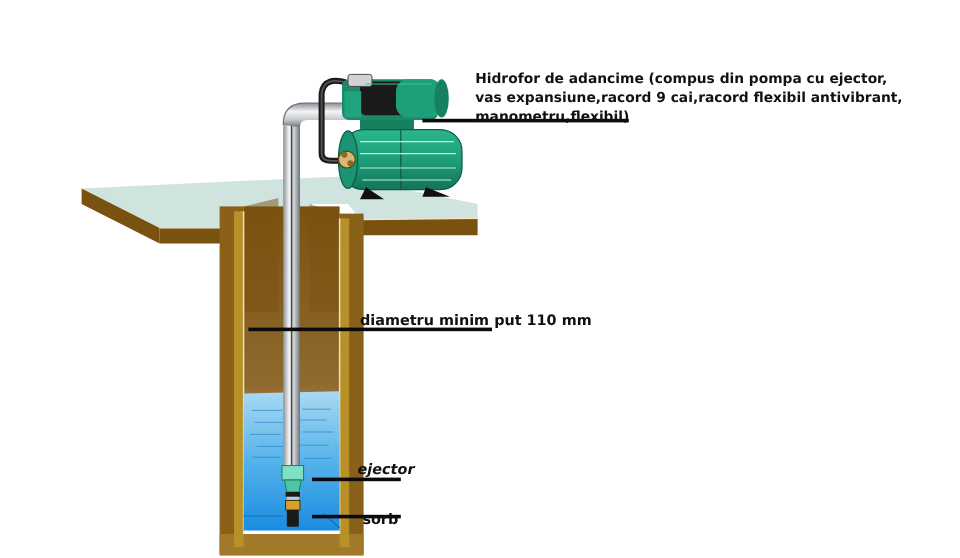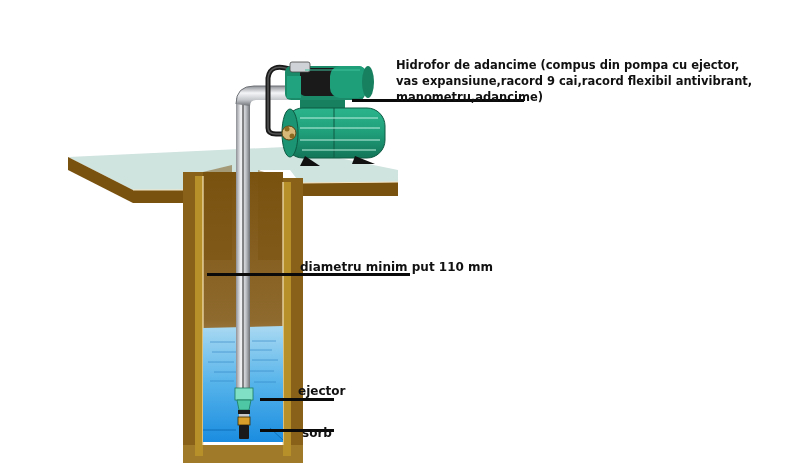--- a/index.html
+++ b/index.html
@@ -1,21 +1,21 @@
 <!DOCTYPE html>
 <html><head>
   <meta charset="utf-8">
   <style>
     html, body { margin: 0; padding: 0; background: #ffffff; }
     body { width: 800px; height: 465px; position: relative; overflow: hidden; font-family: "DejaVu Sans", sans-serif; }
     #stage { position: absolute; left: 0; top: 0; width: 800px; height: 465px; }
     .label { position: absolute; font-family: "DejaVu Sans", sans-serif; font-weight: bold; color: #111; font-size: 12px; line-height: 15px; white-space: nowrap; }
     .label-main { left: 396px; top: 57px; font-size: 11.5px; line-height: 16px; }
     .label-diam { left: 300px; top: 260px; }
-    .label-ejector { left: 298px; top: 384px; }
+    .label-ejector { left: 298px; top: 384px; font-style: italic; }
     .label-sorb { left: 302px; top: 426px; }
     .leader { position: absolute; height: 3px; background: #0a0a0a; }
   </style>
 </head>
 <body>
 
 <div id="stage">
   <svg width="800" height="465" viewBox="0 0 800 465" xmlns="http://www.w3.org/2000/svg">
     <defs>
       <linearGradient id="shaftGrad" x1="0" y1="0" x2="0" y2="1">
@@ -153,18 +153,18 @@
   
   <div class="leader" style="left:352px; top:99px; width:172px; height:3px;"></div>
   <div class="leader" style="left:207px; top:273px; width:203px; height:3px;"></div>
   <div class="leader" style="left:260px; top:398px; width:74px; height:3px;"></div>
   <div class="leader" style="left:260px; top:429px; width:74px; height:3px;"></div>
 
   
   <div class="label label-main">
     <div>Hidrofor de adancime (compus din pompa cu ejector,</div>
     <div>vas expansiune,racord 9 cai,racord flexibil antivibrant,</div>
-    <div>manometru,adancime)</div>
+    <div>manometru,flexibil)</div>
   </div>
   <div class="label label-diam">diametru minim put 110 mm</div>
   <div class="label label-ejector">ejector</div>
   <div class="label label-sorb">sorb</div>
 </div>
 
 </body></html>

